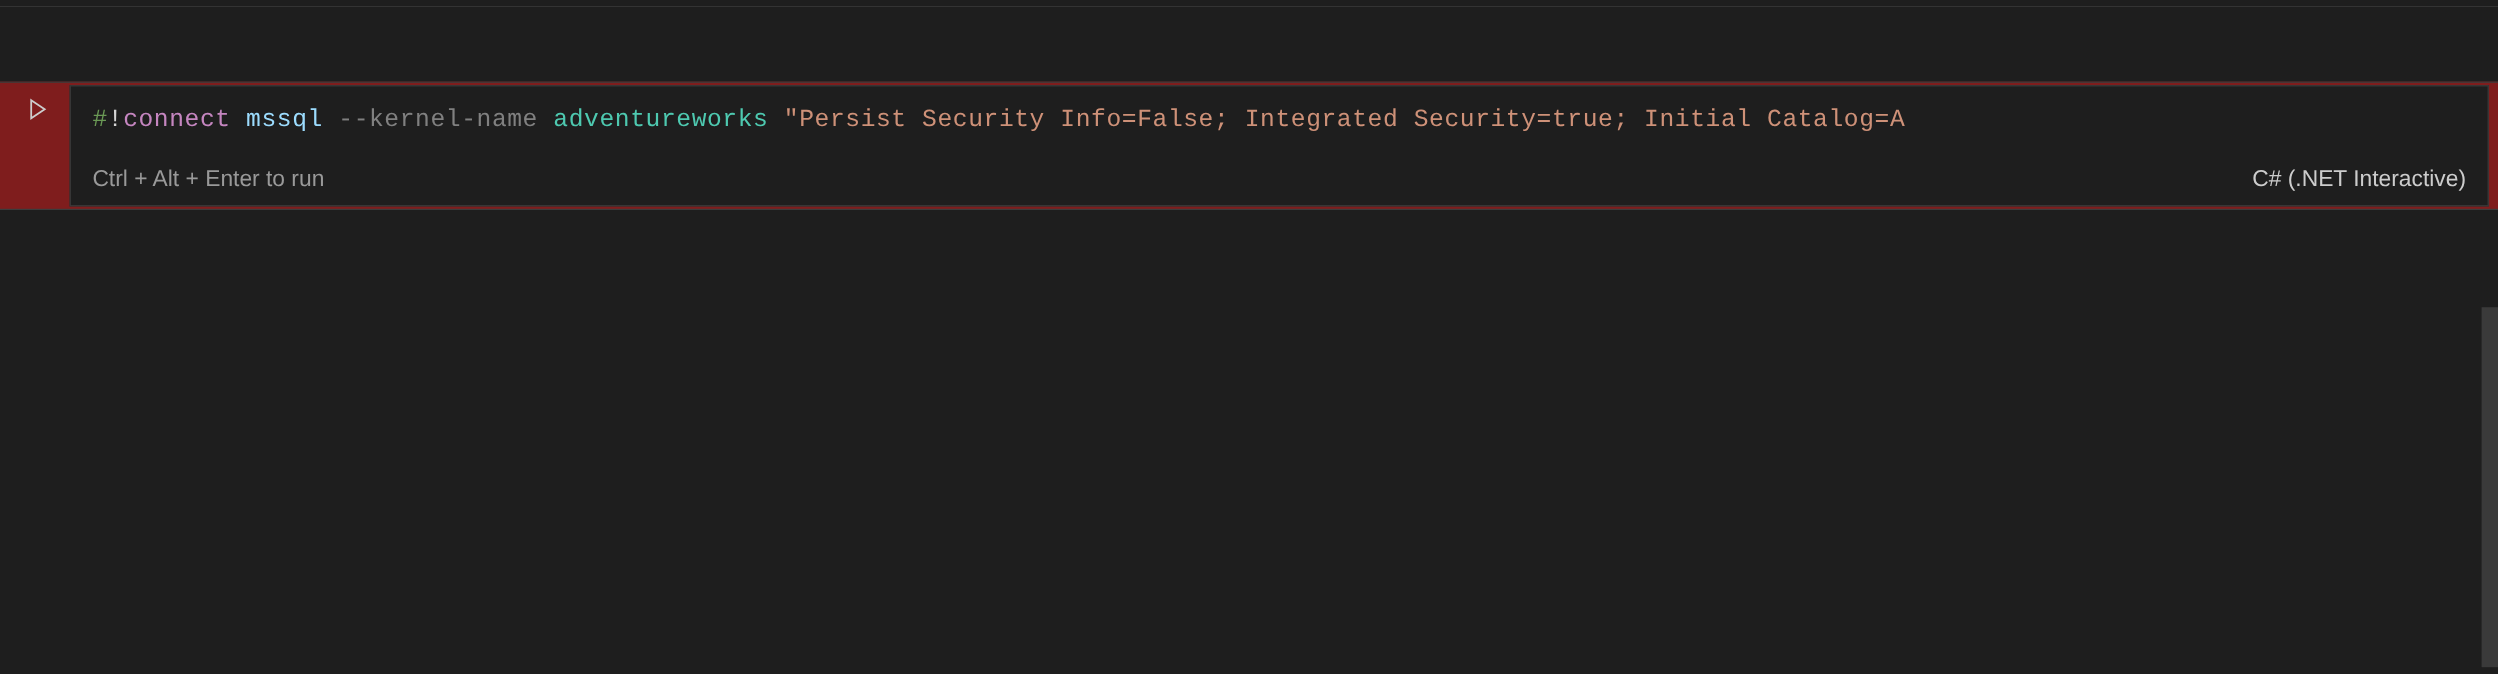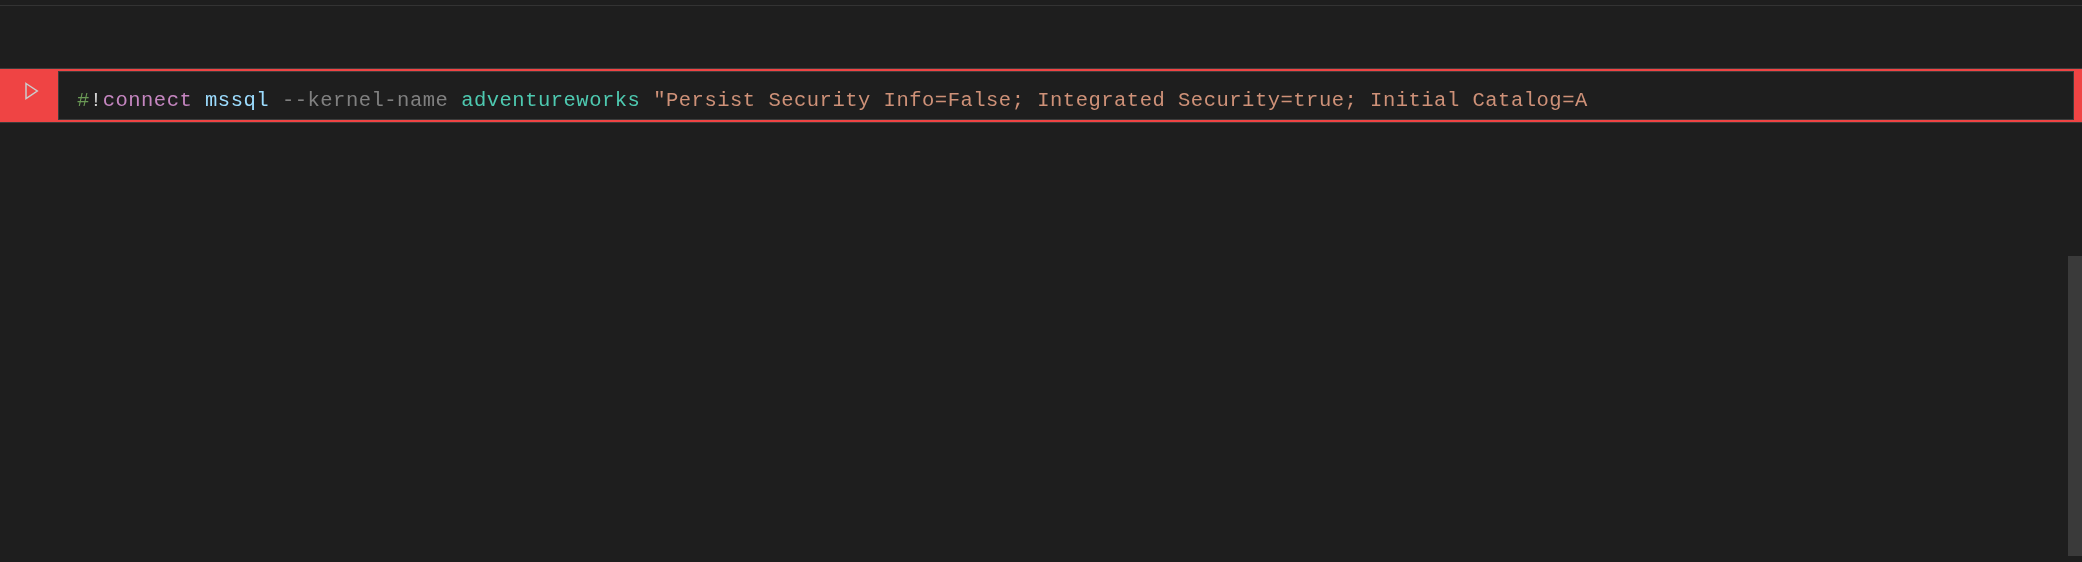--- a/index.html
+++ b/index.html
@@ -22,21 +22,21 @@
       border-bottom: 1px solid #333333;
     }
     .spacer-above {
       height: 62px;
       background: #1e1e1e;
     }
     .cell-container {
       display: flex;
       border-top: 1px solid #3c3c3c;
       border-bottom: 1px solid #3c3c3c;
-      background: #ef4444;
+      background: #7f1d1d;
     }
     .gutter {
       width: 58px;
       display: flex;
       align-items: flex-start;
       justify-content: center;
       padding-top: 9px;
       padding-left: 3px;
     }
     .run-button {
@@ -113,18 +113,22 @@
     <div class="run-button">
       <svg viewBox="0 0 16 16" fill="none" stroke="currentColor" stroke-width="1.2">
         <path d="M4 2 L13 8 L4 14 Z"></path>
       </svg>
     </div>
   </div>
 
   <div class="code-cell">
     <div class="code-area"><span class="tok-hash">#</span><span class="tok-bang">!</span><span class="tok-connect">connect</span> <span class="tok-mssql">mssql</span> <span class="tok-flag">--kernel-name</span> <span class="tok-arg">adventureworks</span> <span class="tok-string">"Persist Security Info=False; Integrated Security=true; Initial Catalog=A</span></div>
 
+    <div class="cell-footer">
+      <span class="hint-text">Ctrl + Alt + Enter to run</span>
+      <span class="kernel-text">C# (.NET Interactive)</span>
+    </div>
   </div>
 </div>
 
 <div class="bottom-area"></div>
 
 <div class="right-scrollbar"></div>
 
 </body></html>

